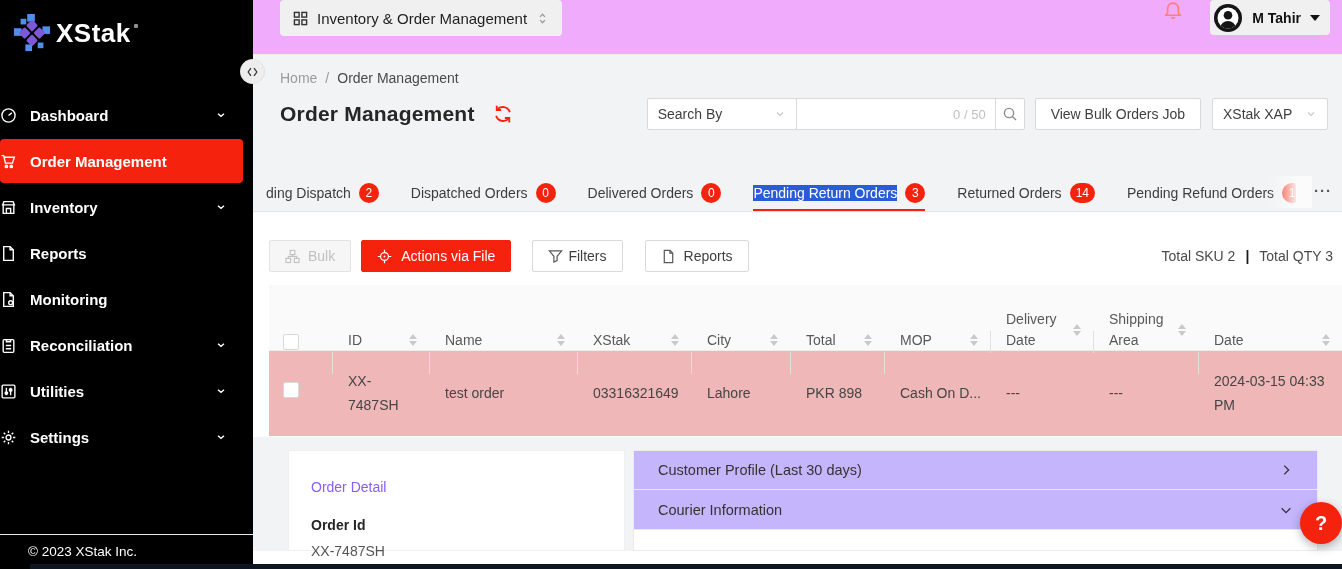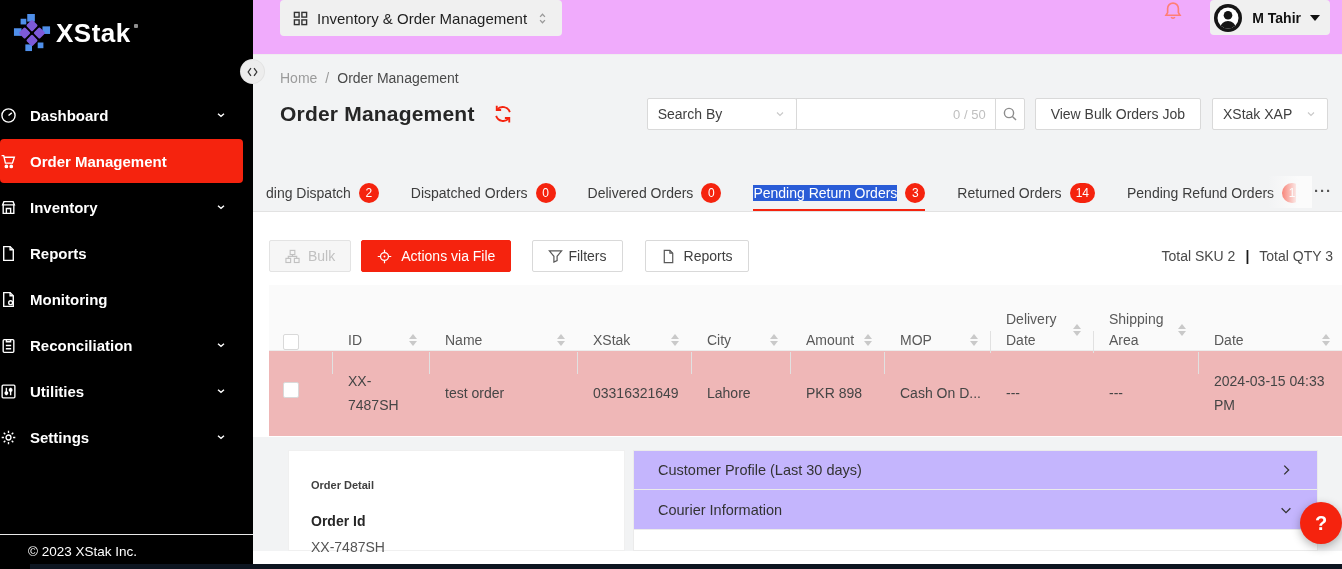--- a/index.html
+++ b/index.html
@@ -81,21 +81,21 @@
 .sort i{width:0;height:0;border-left:4px solid transparent;border-right:4px solid transparent;display:block}
 .sort .up{border-bottom:5px solid #c9c9c9}
 .sort .dn{border-top:5px solid #c9c9c9}
 .trow{display:flex;background:var(--rowpink);height:85px;align-items:center;font-size:14px;color:#454545}
 .td{padding-left:16px;line-height:1.65}
 .td-id span{display:inline-block;width:52px}
 .cb{width:16px;height:16px;background:#fff;border:1px solid #d9d9d9;border-radius:2px;display:inline-block;cursor:pointer}
 
 .zone-bottom{background:#f2f3f4;padding:13px 24px 0 35px;display:flex;gap:8px;height:114px}
 .card-detail{width:337px;background:#fff;border:1px solid #f0f0f0;padding:28px 0 0 22px;flex:none}
-.cd-title{font-size:11px;font-weight:700;color:#404040}
+.cd-title{font-size:14px;font-weight:400;color:#8b5cf6}
 .cd-label{margin-top:22px;font-size:14px;font-weight:700;color:#262626}
 .cd-value{margin-top:10px;font-size:14px;color:#555}
 .accordion{flex:1;display:flex;flex-direction:column}
 .acc-item{background:#c4b5fd;border:1px solid #ebebeb;height:47px;display:flex;align-items:center;padding:0 24px;font-size:14.5px;color:#333;cursor:pointer}
 .acc-item+.acc-item{border-top:none}
 .acc-sliver{height:24px;background:#fff;border:1px solid #ebebeb;border-top:none}
 .acc-chev{margin-left:auto;display:flex}
 
 .collapse-btn{position:absolute;left:241px;top:60px;width:23px;height:23px;border-radius:50%;background:#ededed;border:none;display:flex;align-items:center;justify-content:center;z-index:6;cursor:pointer;box-shadow:0 0 0 1px #e2e2e2}
 .help-btn{position:absolute;left:1300px;top:502px;width:42px;height:42px;border-radius:50%;background:var(--accent);color:#fff;font-size:20px;font-weight:700;border:none;display:flex;align-items:center;justify-content:center;z-index:7;box-shadow:0 3px 10px rgba(0,0,0,.3);cursor:pointer;font-family:"Liberation Sans",sans-serif}
@@ -440,21 +440,21 @@
                 </span>
               </div>
             <div class="th c4">
                 <span class="th-label">City</span>
                 <span class="sort">
                   <i class="up"></i>
                   <i class="dn"></i>
                 </span>
               </div>
             <div class="th c5">
-                <span class="th-label">Amount</span>
+                <span class="th-label">Total</span>
                 <span class="sort">
                   <i class="up"></i>
                   <i class="dn"></i>
                 </span>
               </div>
             <div class="th c6">
                 <span class="th-label">MOP</span>
                 <span class="sort">
                   <i class="up"></i>
                   <i class="dn"></i>

